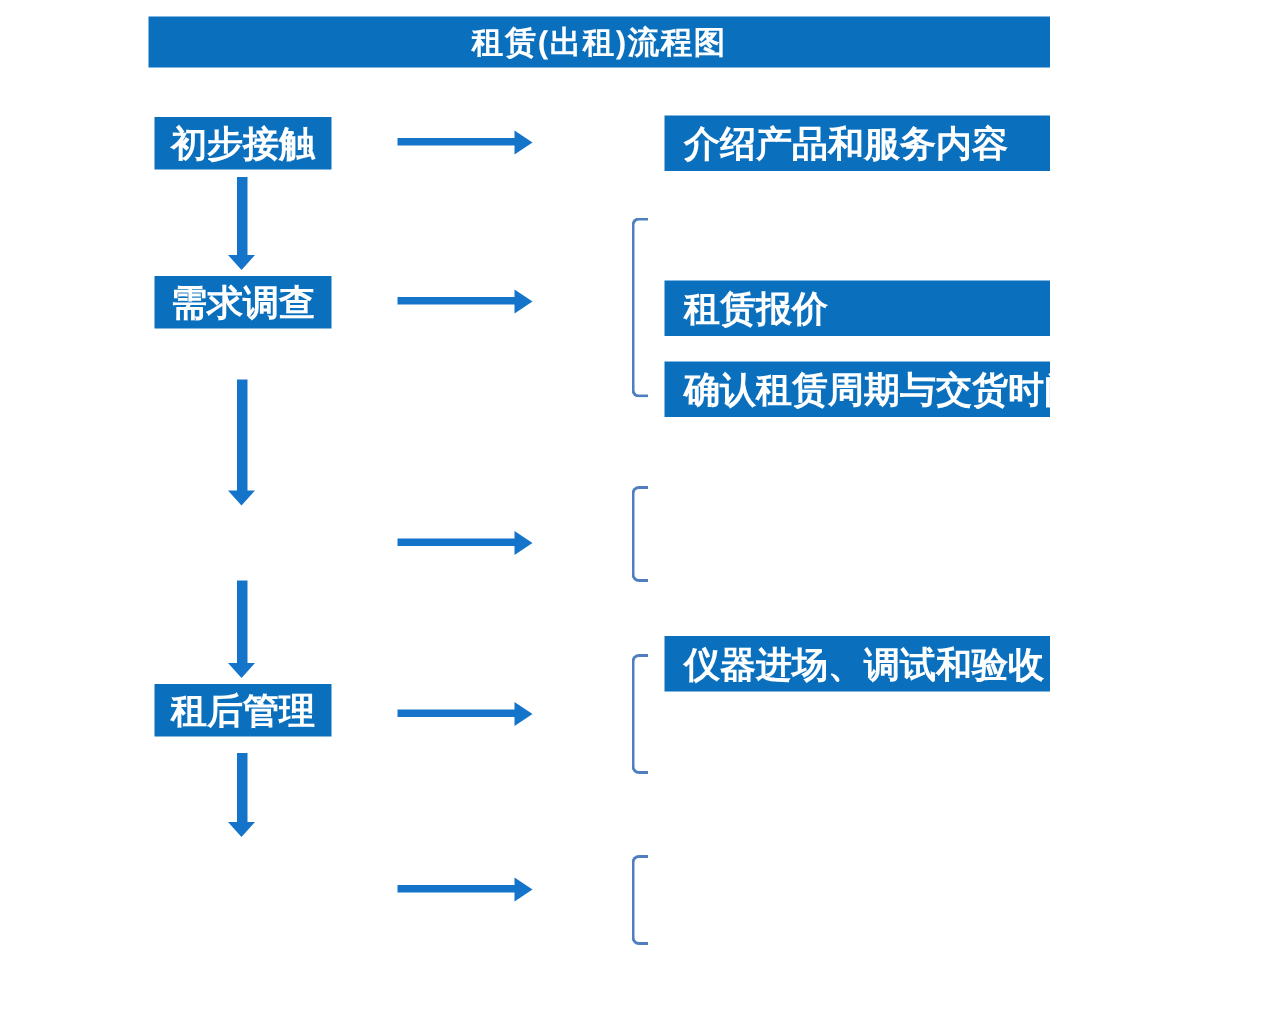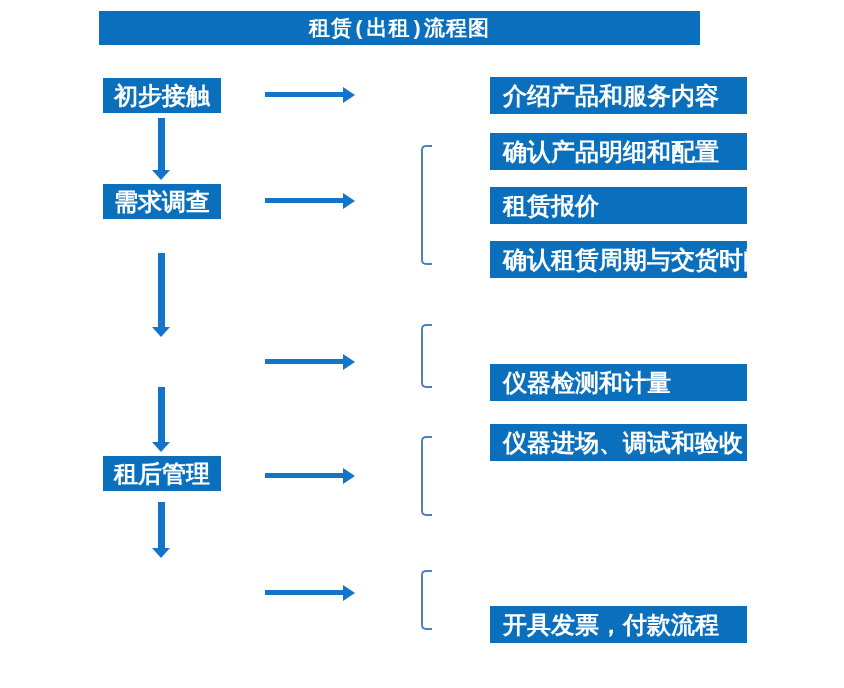--- a/index.html
+++ b/index.html
@@ -1,32 +1,32 @@
 <!DOCTYPE html>
 <html style="--box: #0a70bd; --arrow: #1474c9; --bracket: #4f7fc0; --boxtext: #ffffff; --bg: #ffffff;"><head>
 <meta charset="utf-8">
 <style>
   html,body{margin:0;padding:0;background:#fff;}
   #canvas{
     position:relative;width:844px;height:688px;background:var(--bg,#ffffff);
-    font-family:Liberation Mono, monospace;font-weight:bold;
+    font-family:Liberation Sans, sans-serif;font-weight:bold;
     overflow:hidden;
   }
   .title-bar{
     position:absolute;left:99px;top:11px;width:601px;height:34px;
     background:var(--box,#0a70bd);color:var(--boxtext,#fff);
     font-size:21px;display:flex;align-items:center;justify-content:center;
     letter-spacing:1px;
   }
   .box{
     position:absolute;background:var(--box,#0a70bd);color:var(--boxtext,#fff);
     font-size:24px;display:flex;align-items:center;white-space:nowrap;
   }
   .lbox{left:103px;width:118px;height:35px;justify-content:center;}
-  .rbox{left:443px;width:257px;height:37px;padding-left:13px;box-sizing:border-box;margin-left:47px;}
+  .rbox{left:443px;width:257px;height:37px;padding-left:13px;box-sizing:border-box;}
   .harrow{position:absolute;left:265px;width:90px;height:16px;}
   .harrow .stem{position:absolute;left:0;top:5px;width:79px;height:5px;background:var(--arrow,#1474c9);}
   .harrow .head{position:absolute;left:78px;top:0;width:0;height:0;
     border-left:12px solid var(--arrow,#1474c9);
     border-top:8px solid transparent;border-bottom:8px solid transparent;}
   .varrow{position:absolute;left:152px;width:19px;}
   .varrow .stem{position:absolute;left:6px;top:0;bottom:9px;width:7px;background:var(--arrow,#1474c9);}
   .varrow .head{position:absolute;left:0;bottom:0;width:0;height:0;
     border-top:10px solid var(--arrow,#1474c9);
     border-left:9.5px solid transparent;border-right:9.5px solid transparent;}
@@ -53,34 +53,32 @@
     <div class="stem"></div>
     <div class="head"></div>
   </div>
 
   <div class="box lbox" style="top:184px">需求调查</div>
   <div class="harrow" style="top:193px">
     <div class="stem"></div>
     <div class="head"></div>
   </div>
   <div class="bracket" style="top:145px;height:120px"></div>
-  <div class="box rbox" style="top:133px">确认产品明细和配置</div>
   <div class="box rbox" style="top:241px">确认租赁周期与交货时间</div>
   <div class="box rbox" style="top:187px">租赁报价</div>
   <div class="varrow" style="top:253px;height:84px">
     <div class="stem"></div>
     <div class="head"></div>
   </div>
 
   <div class="harrow" style="top:354px">
     <div class="stem"></div>
     <div class="head"></div>
   </div>
   <div class="bracket" style="top:324px;height:64px"></div>
-  <div class="box rbox" style="top:364px">仪器检测和计量</div>
   <div class="varrow" style="top:387px;height:65px">
     <div class="stem"></div>
     <div class="head"></div>
   </div>
 
   <div class="box lbox" style="top:456px">租后管理</div>
   <div class="harrow" style="top:468px">
     <div class="stem"></div>
     <div class="head"></div>
   </div>
@@ -89,15 +87,14 @@
   <div class="varrow" style="top:502px;height:56px">
     <div class="stem"></div>
     <div class="head"></div>
   </div>
 
   <div class="harrow" style="top:585px">
     <div class="stem"></div>
     <div class="head"></div>
   </div>
   <div class="bracket" style="top:570px;height:60px"></div>
-  <div class="box rbox" style="top:606px">开具发票，付款流程</div>
 
 </div>
 
 </body></html>

